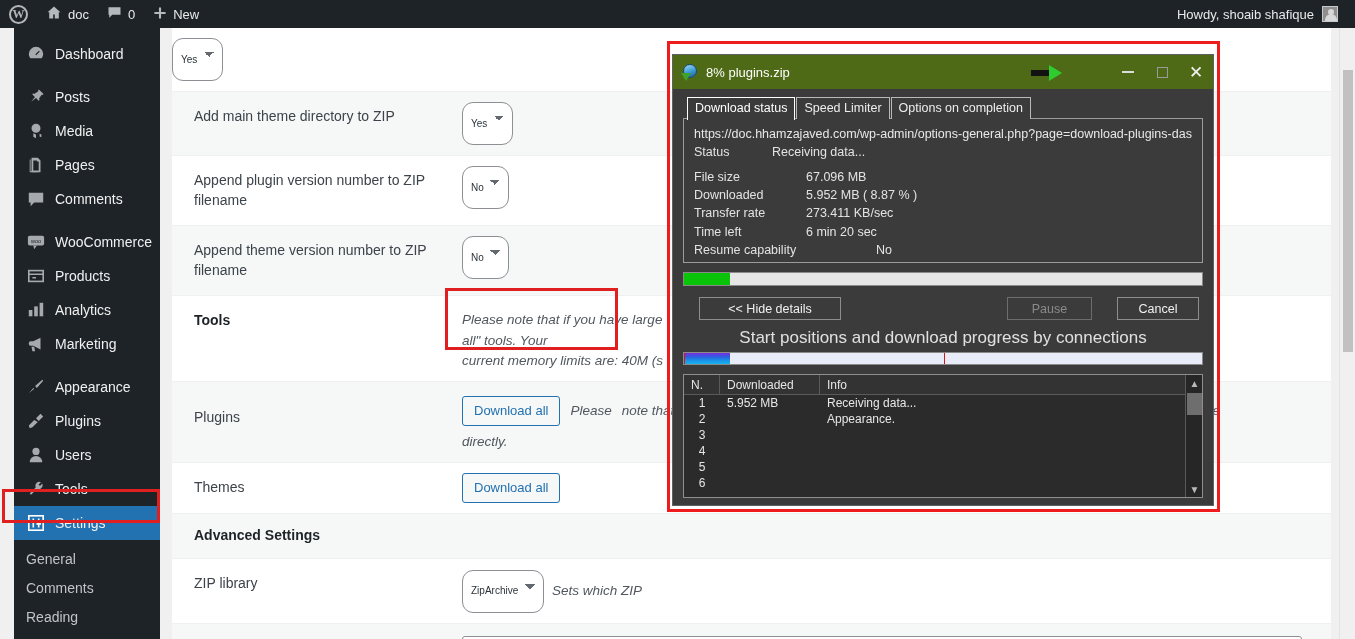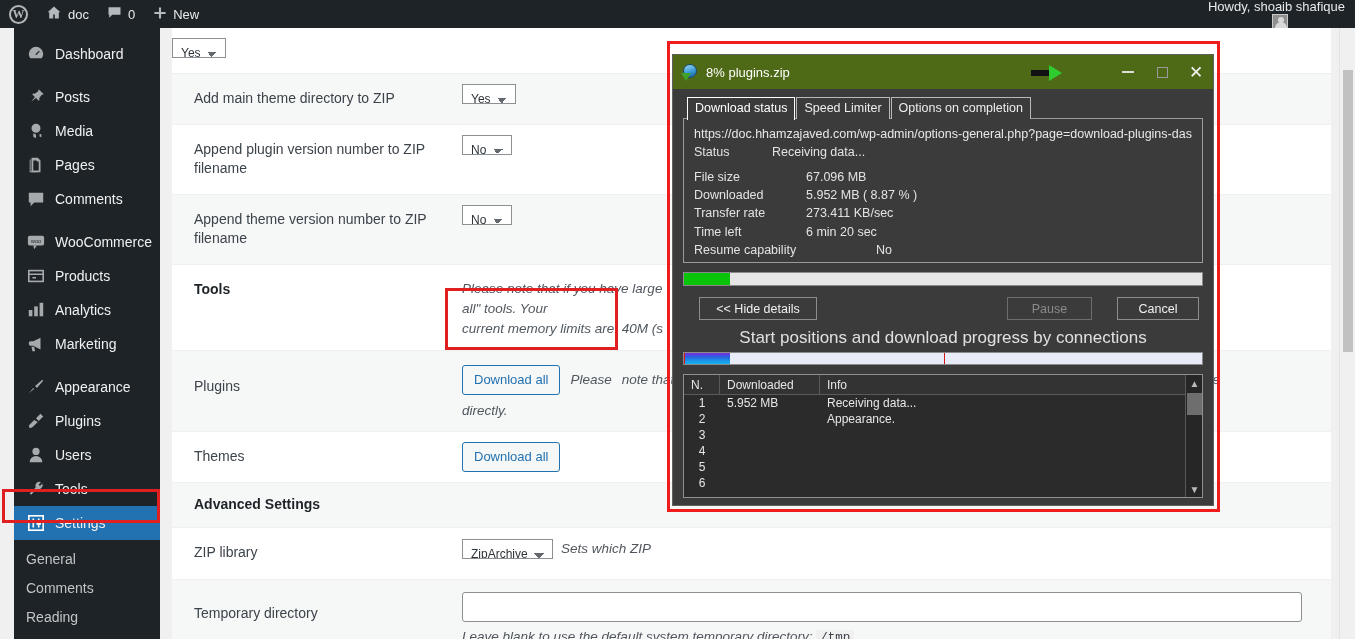--- a/index.html
+++ b/index.html
@@ -29,21 +29,21 @@
     width: 19px; height: 19px; border-radius: 50%;
     border: 2px solid #b5b6b8; position: relative;
     display: inline-block;
   }
   .wp-logo-circle::after {
     content: "W"; position: absolute; left: 0; right: 0; top: 50%;
     transform: translateY(-50%); text-align: center;
     font-size: 12px; font-weight: 700; color: #b5b6b8;
     font-family: "Liberation Serif", serif; line-height: 1;
   }
-  .ab-right { margin-left: auto; display: flex; align-items: center; padding-right: 10px; flex-direction: column; }
+  .ab-right { margin-left: auto; display: flex; align-items: center; padding-right: 17px; }
   .ab-howdy { color: #e8e9ea; font-size: 13px; }
   .ab-avatar {
     width: 16px; height: 16px; margin-left: 8px;
     background: #8f8f8f; border: 1px solid #c9c9c9; position: relative; overflow: hidden;
   }
   .ab-avatar::before {
     content: ""; position: absolute; width: 6px; height: 6px; border-radius: 50%;
     background: #d8d8d8; left: 5px; top: 2px;
   }
   .ab-avatar::after {
@@ -110,23 +110,23 @@
     font-size: 14px; color: #3c434a; line-height: 1.4;
   }
   .fth.bold { font-weight: 700; color: #1d2327; }
   .ftd {
     flex: 1 1 auto; padding: 10px 10px 10px 0;
     display: flex; align-items: flex-start; flex-wrap: wrap; gap: 8px;
     font-size: 13.5px; color: #3c434a;
   }
   select.wp-select {
     font-family: "Liberation Sans", sans-serif;
-    font-size: 12px; color: #2c3338;
-    border: 1px solid #8c8f94; border-radius: 0;
-    background: #fff; height: 20px; padding: 0 24px 0 8px;
+    font-size: 10px; color: #2c3338;
+    border: 1px solid #8c8f94; border-radius: 11px;
+    background: #fff; height: 43px; padding: 0 24px 0 8px;
     -webkit-appearance: none; appearance: none;
     background-image: linear-gradient(45deg, transparent 50%, #646970 50%), linear-gradient(135deg, #646970 50%, transparent 50%);
     background-position: calc(100% - 13px) 13px, calc(100% - 8px) 13px;
     background-size: 5px 5px, 5px 5px;
     background-repeat: no-repeat;
     line-height: 28px;
   }
   .btn-secondary {
     font-family: "Liberation Sans", sans-serif;
     font-size: 13px; color: #2271b1; background: #f6f7f7;
@@ -233,21 +233,21 @@
     position: relative; overflow: hidden;
   }
   .mainbar .fill { position: absolute; left: 0; top: 0; bottom: 0; width: 8.87%; background: #0ac40a; }
 
   .btnrow { display: flex; align-items: center; margin-top: 11px; padding: 0 4px; }
   .idm-btn {
     font-family: "Liberation Sans", sans-serif;
     border: 1px solid #8d8d8d; background: #3b3b3b; color: #f0f0f0;
     font-size: 12.5px; height: 23px; line-height: 21px; text-align: center; cursor: pointer;
   }
-  .idm-btn.hide { width: 118px; margin-left: 12px; }
+  .idm-btn.hide { width: 142px; margin-left: 12px; }
   .idm-btn.pause { width: 85px; color: #8a8a8a; border-color: #6d6d6d; margin-left: auto; }
   .idm-btn.cancel { width: 82px; margin-left: 25px; }
 
   .conn-caption { text-align: center; font-size: 17px; color: #e0e0e0; margin-top: 8px; }
   .connbar {
     margin-top: 4px; height: 13px; background: #e8ecf8; border: 1px solid #8a8a8a;
     position: relative; overflow: hidden;
   }
   .connbar .seg1 {
     position: absolute; left: 0; top: 0; bottom: 0; width: 8.8%;

